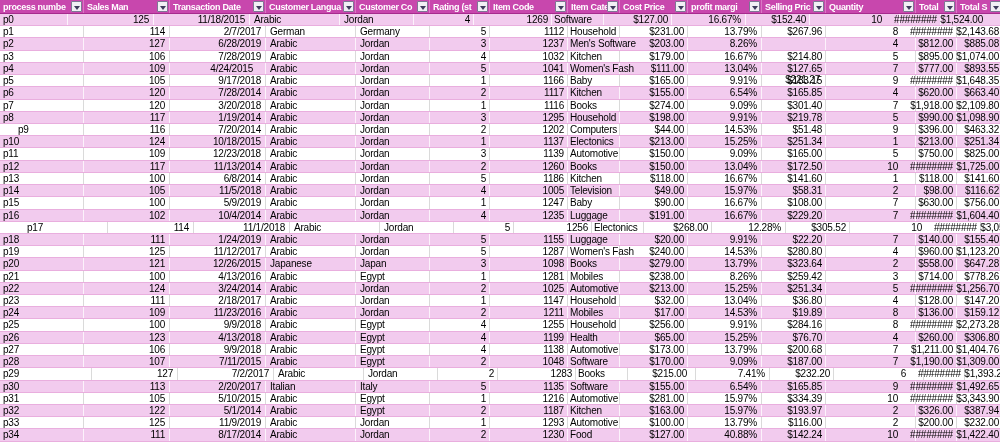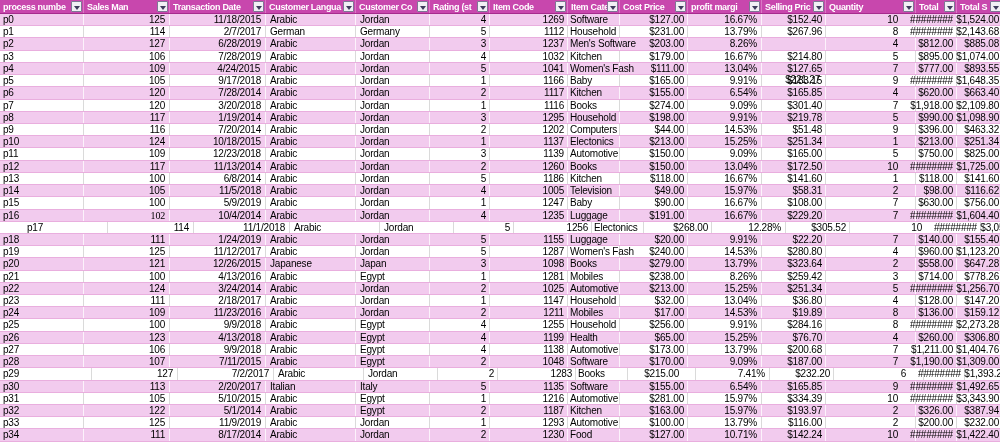--- a/index.html
+++ b/index.html
@@ -114,21 +114,21 @@
         </span>
       </div>
       <div class="hcell" style="width: 46px;">
         <span class="hlabel">Total S</span>
         <span class="fbtn">
           <span class="tri"></span>
         </span>
       </div>
     </div>
     <div class="drow pink">
-      <div class="dcell" style="width: 84px;">
+      <div class="dcell" style="width: 68px;">
         <span class="dtext" style="left: 3px;">p0</span>
       </div>
       <div class="dcell" style="width: 86px;">
         <span class="dtext" style="right: 4px;">125</span>
       </div>
       <div class="dcell" style="width: 96px;">
         <span class="dtext" style="right: 4px;">11/18/2015</span>
       </div>
       <div class="dcell" style="width: 90px;">
         <span class="dtext" style="left: 4px;">Arabic</span>
@@ -297,21 +297,21 @@
       </div>
     </div>
     <div class="drow pink">
       <div class="dcell" style="width: 84px;">
         <span class="dtext" style="left: 3px;">p4</span>
       </div>
       <div class="dcell" style="width: 86px;">
         <span class="dtext" style="right: 4px;">109</span>
       </div>
       <div class="dcell" style="width: 96px;">
-        <span class="dtext" style="right: 5px;">4/24/2015</span>
+        <span class="dtext" style="right: 12px;">4/24/2015</span>
       </div>
       <div class="dcell" style="width: 90px;">
         <span class="dtext" style="left: 4px;">Arabic</span>
       </div>
       <div class="dcell" style="width: 74px;">
         <span class="dtext" style="left: 4px;">Jordan</span>
       </div>
       <div class="dcell" style="width: 60px;">
         <span class="dtext" style="right: 3px;">5</span>
       </div>
@@ -511,21 +511,21 @@
       </div>
       <div class="dcell" style="width: 41px;">
         <span class="dtext" style="right: 3px;">$990.00</span>
       </div>
       <div class="dcell" style="width: 46px;">
         <span class="dtext" style="right: 4px;">$1,098.90</span>
       </div>
     </div>
     <div class="drow white">
       <div class="dcell" style="width: 84px;">
-        <span class="dtext" style="left: 3px;">p9</span>
+        <span class="dtext" style="left: 18px;">p9</span>
       </div>
       <div class="dcell" style="width: 86px;">
         <span class="dtext" style="right: 4px;">116</span>
       </div>
       <div class="dcell" style="width: 96px;">
         <span class="dtext" style="right: 4px;">7/20/2014</span>
       </div>
       <div class="dcell" style="width: 90px;">
         <span class="dtext" style="left: 4px;">Arabic</span>
       </div>
@@ -821,21 +821,21 @@
         <span class="dtext" style="right: 3px;">$630.00</span>
       </div>
       <div class="dcell" style="width: 46px;">
         <span class="dtext" style="right: 4px;">$756.00</span>
       </div>
     </div>
     <div class="drow pink">
       <div class="dcell" style="width: 84px;">
         <span class="dtext" style="left: 3px;">p16</span>
       </div>
-      <div class="dcell" style="width: 86px; font-family: Liberation Serif, serif;">
+      <div class="dcell" style="width: 86px;">
         <span class="dtext" style="right: 4px;">102</span>
       </div>
       <div class="dcell" style="width: 96px;">
         <span class="dtext" style="right: 4px;">10/4/2014</span>
       </div>
       <div class="dcell" style="width: 90px;">
         <span class="dtext" style="left: 4px;">Arabic</span>
       </div>
       <div class="dcell" style="width: 74px;">
         <span class="dtext" style="left: 4px;">Jordan</span>
@@ -1415,21 +1415,21 @@
       <div class="dcell" style="width: 60px;">
         <span class="dtext" style="right: 3px;">2</span>
       </div>
       <div class="dcell" style="width: 78px;">
         <span class="dtext" style="right: 3px;">1283</span>
       </div>
       <div class="dcell" style="width: 52px;">
         <span class="dtext" style="left: 2px;">Books</span>
       </div>
       <div class="dcell" style="width: 68px;">
-        <span class="dtext" style="right: 16px;">$215.00</span>
+        <span class="dtext" style="right: 8px;">$215.00</span>
       </div>
       <div class="dcell" style="width: 74px;">
         <span class="dtext" style="right: 4px;">7.41%</span>
       </div>
       <div class="dcell" style="width: 64px;">
         <span class="dtext" style="right: 3px;">$232.20</span>
       </div>
       <div class="dcell" style="width: 90px;">
         <span class="dtext" style="right: 17px;">6</span>
       </div>
@@ -1638,21 +1638,21 @@
       <div class="dcell" style="width: 78px;">
         <span class="dtext" style="right: 3px;">1230</span>
       </div>
       <div class="dcell" style="width: 52px;">
         <span class="dtext" style="left: 2px;">Food</span>
       </div>
       <div class="dcell" style="width: 68px;">
         <span class="dtext" style="right: 3px;">$127.00</span>
       </div>
       <div class="dcell" style="width: 74px;">
-        <span class="dtext" style="right: 4px;">10.71%</span>
+        <span class="dtext" style="right: 4px;">40.88%</span>
       </div>
       <div class="dcell" style="width: 64px;">
         <span class="dtext" style="right: 3px;">$142.24</span>
       </div>
       <div class="dcell" style="width: 90px;">
         <span class="dtext" style="right: 17px;">10</span>
       </div>
       <div class="dcell" style="width: 41px;">
         <span class="dtext" style="right: 3px;">########</span>
       </div>

